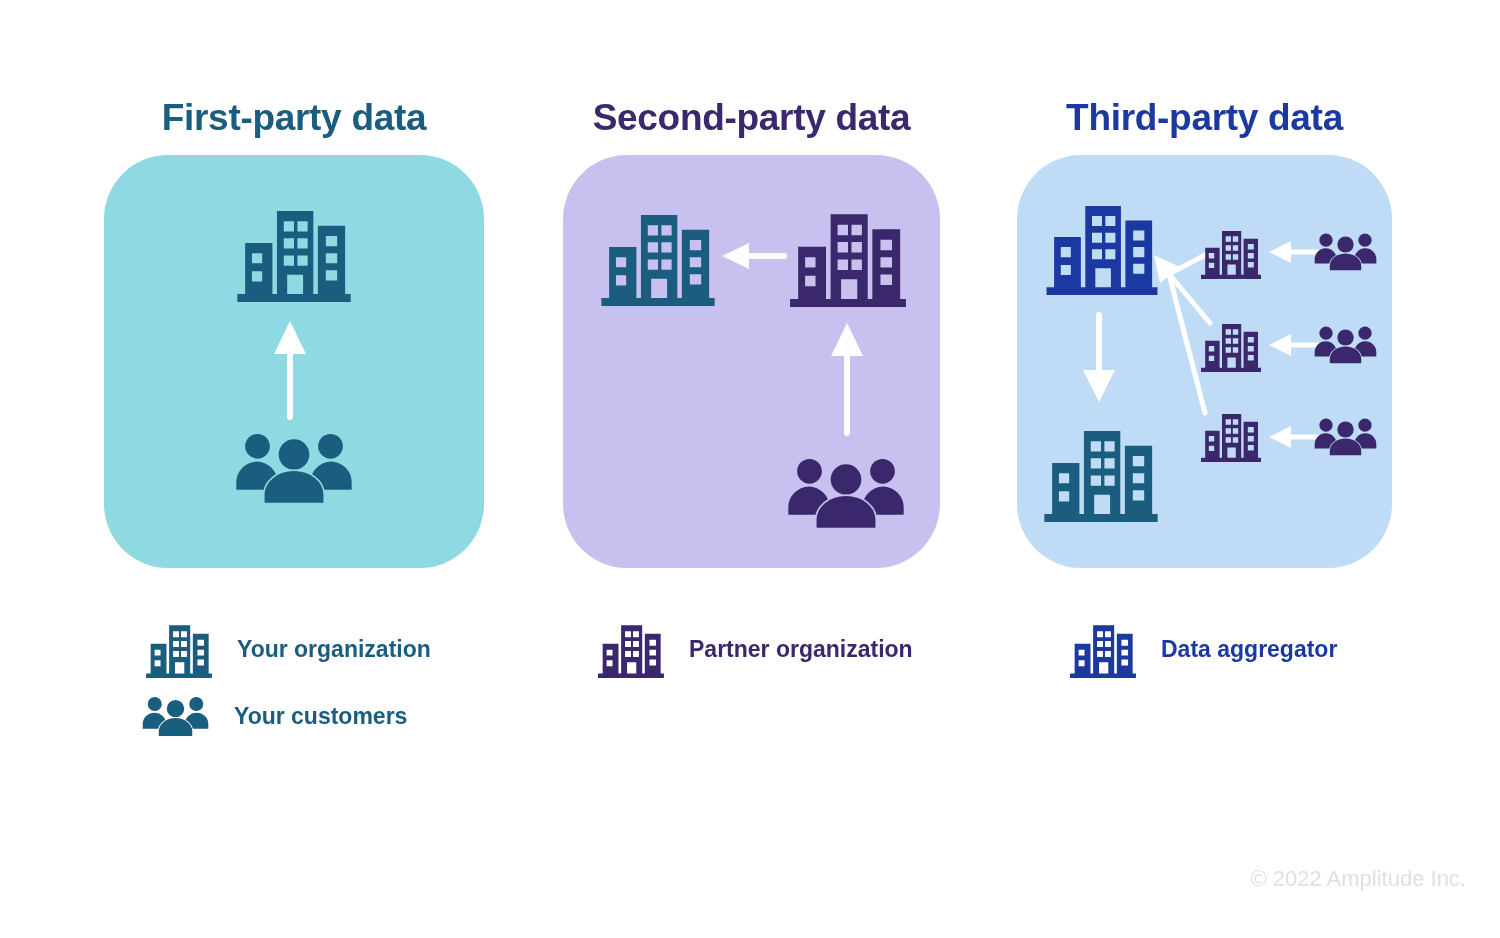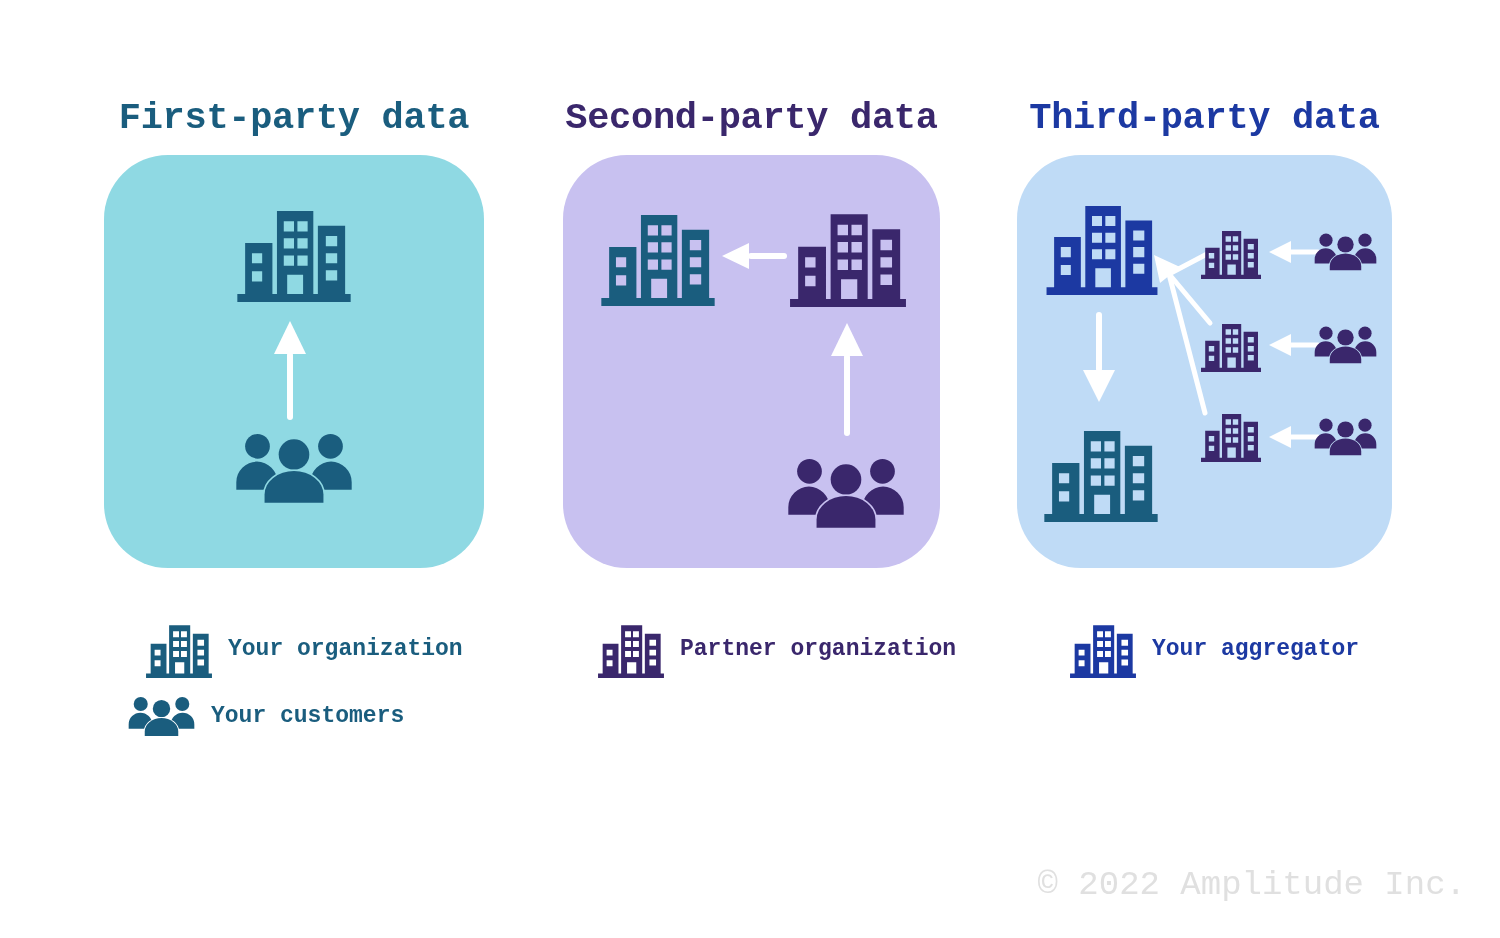--- a/index.html
+++ b/index.html
@@ -1,18 +1,18 @@
 <!DOCTYPE html>
 <html style="--teal: #1A5D7E; --purple: #3A276C; --blue: #1C39A2; --teal-bg: #8FD9E3; --purple-bg: #C8C1F0; --blue-bg: #BFDBF6; --arrow: #FFFFFF; --muted: #E0E0E0;"><head>
 <meta charset="utf-8">
 <style>
   html,body{margin:0;padding:0;background:#ffffff;}
   .canvas{
     position:relative;width:1500px;height:938px;background:#ffffff;
-    font-family:Liberation Mono, monospace;overflow:hidden;
+    font-family:Liberation Sans, sans-serif;overflow:hidden;
   }
   
   .panel-title{
     position:absolute;top:94px;height:48px;margin:0;
     font-size:37px;font-weight:600;letter-spacing:-.3px;text-align:center;line-height:48px;
   }
   .t1{left:84px;width:420px;color:var(--teal,#1A5D7E);}
   .t2{left:543px;width:417px;color:var(--purple,#3A276C);}
   .t3{left:997px;width:415px;color:var(--blue,#1C39A2);}
   
@@ -25,27 +25,27 @@
   .ic svg{display:block;width:100%;height:100%;fill:currentColor;}
   .c-teal{color:var(--teal,#1A5D7E);}
   .c-purple{color:var(--purple,#3A276C);}
   .c-blue{color:var(--blue,#1C39A2);}
   
   .overlay{position:absolute;inset:0;width:100%;height:100%;pointer-events:none;}
   .shaft{stroke:var(--arrow,#fff);fill:none;stroke-width:6;stroke-linecap:round;}
   .shaft.thin{stroke-width:5;}
   .ahead{fill:var(--arrow,#fff);stroke:none;}
   
-  .legend-row{position:absolute;display:flex;align-items:center;gap:16px;--sep:#ffffff;}
+  .legend-row{position:absolute;display:flex;align-items:center;gap:25px;--sep:#ffffff;}
   .legend-row .ic{position:static;flex:0 0 auto;}
   .legend-label{font-size:23px;font-weight:700;white-space:nowrap;}
   
   .copyright{
     position:absolute;top:866px;right:34px;margin:0;
-    font-size:34px;font-weight:400;color:var(--muted,#E0E0E0);white-space:nowrap;
+    font-size:22px;font-weight:400;color:var(--muted,#E0E0E0);white-space:nowrap;
   }
 </style>
 </head>
 <body>
 
 <div class="canvas">
 
   <svg width="0" height="0" style="position:absolute" aria-hidden="true">
     <defs>
       <symbol id="icon-building" viewBox="0 0 100 88">
@@ -188,21 +188,21 @@
   </div>
 
   <div class="legend-row" style="left:146px;top:620px">
     <span class="ic c-teal" style="width:66px;height:58px">
       <svg viewBox="0 0 100 88">
           <use href="#icon-building"></use>
         </svg>
     </span>
     <span class="legend-label c-teal">Your organization</span>
   </div>
-  <div class="legend-row" style="left:128px;top:695px">
+  <div class="legend-row" style="left:142px;top:695px">
     <span class="ic c-teal" style="width:67px;height:42px">
       <svg viewBox="0 0 100 62">
           <use href="#icon-people"></use>
         </svg>
     </span>
     <span class="legend-label c-teal">Your customers</span>
   </div>
 
   <div class="legend-row" style="left:598px;top:620px">
     <span class="ic c-purple" style="width:66px;height:58px">
@@ -212,18 +212,18 @@
     </span>
     <span class="legend-label c-purple">Partner organization</span>
   </div>
 
   <div class="legend-row" style="left:1070px;top:620px">
     <span class="ic c-blue" style="width:66px;height:58px">
       <svg viewBox="0 0 100 88">
           <use href="#icon-building"></use>
         </svg>
     </span>
-    <span class="legend-label c-blue">Your aggregator</span>
+    <span class="legend-label c-blue">Data aggregator</span>
   </div>
 
   <p class="copyright">© 2022 Amplitude Inc.</p>
 
 </div>
 
 </body></html>

